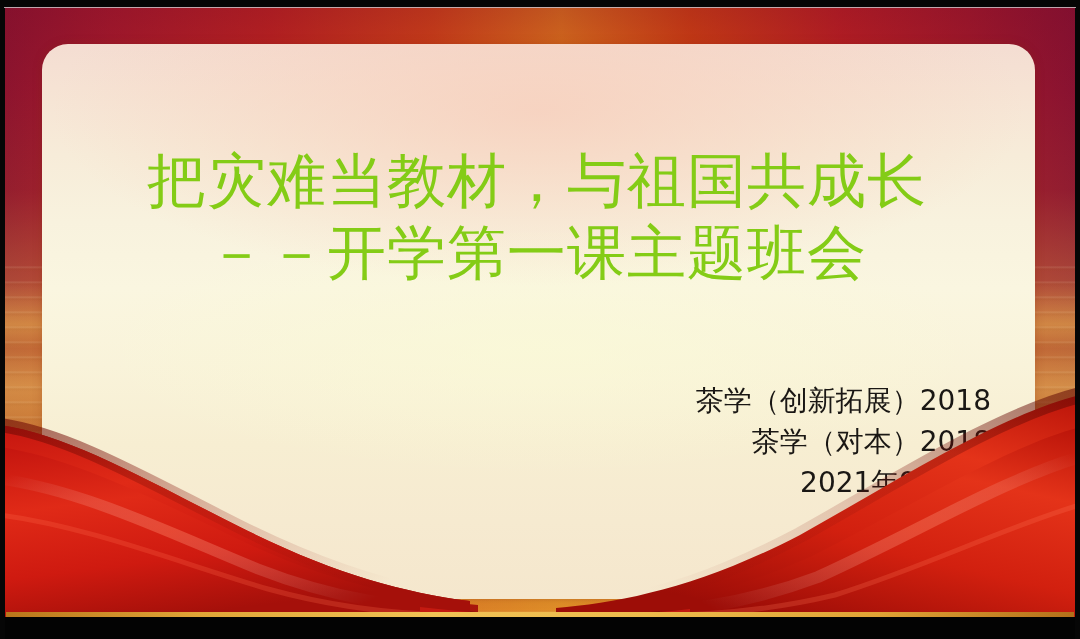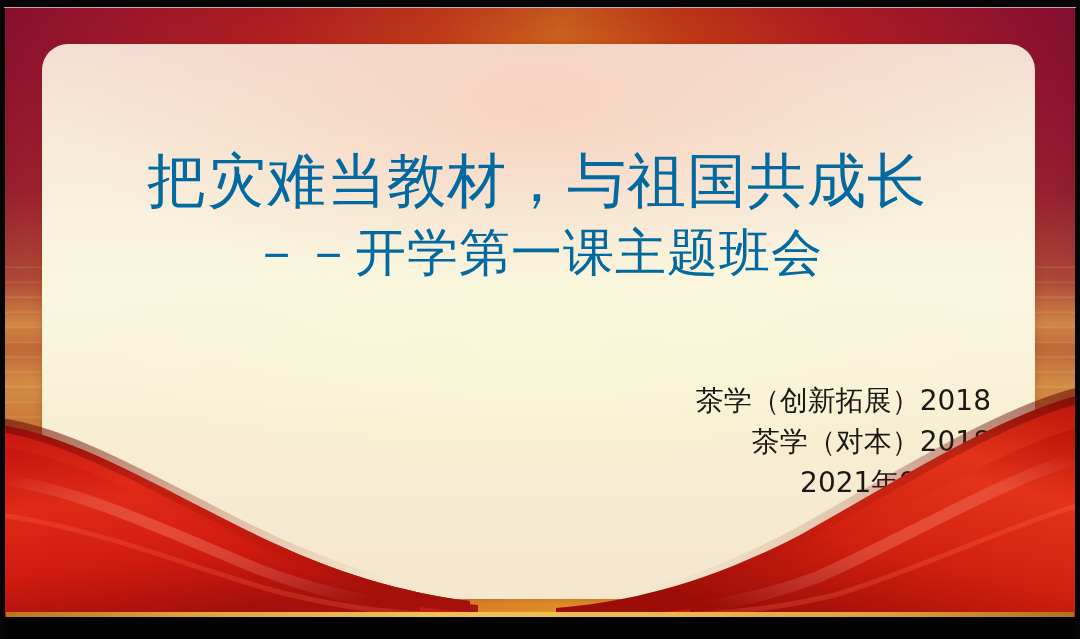--- a/index.html
+++ b/index.html
@@ -144,31 +144,31 @@
     z-index: 12;
     pointer-events: auto;
   }
 
   .title-block {
     position: absolute;
     left: 0;
     top: 100px;
     width: 990px;
     text-align: center;
-    color: #0369a1;
+    color: #84cc16;
   }
   .title-line1 {
     font-size: 59px;
     line-height: 74px;
     letter-spacing: 1px;
     font-weight: 500;
     white-space: nowrap;
   }
   .title-line2 {
-    font-size: 51px;
+    font-size: 59px;
     line-height: 70px;
     letter-spacing: 1px;
     font-weight: 500;
     white-space: nowrap;
   }
 
   .subtitle-block {
     position: absolute;
     right: 44px;
     top: 336px;

